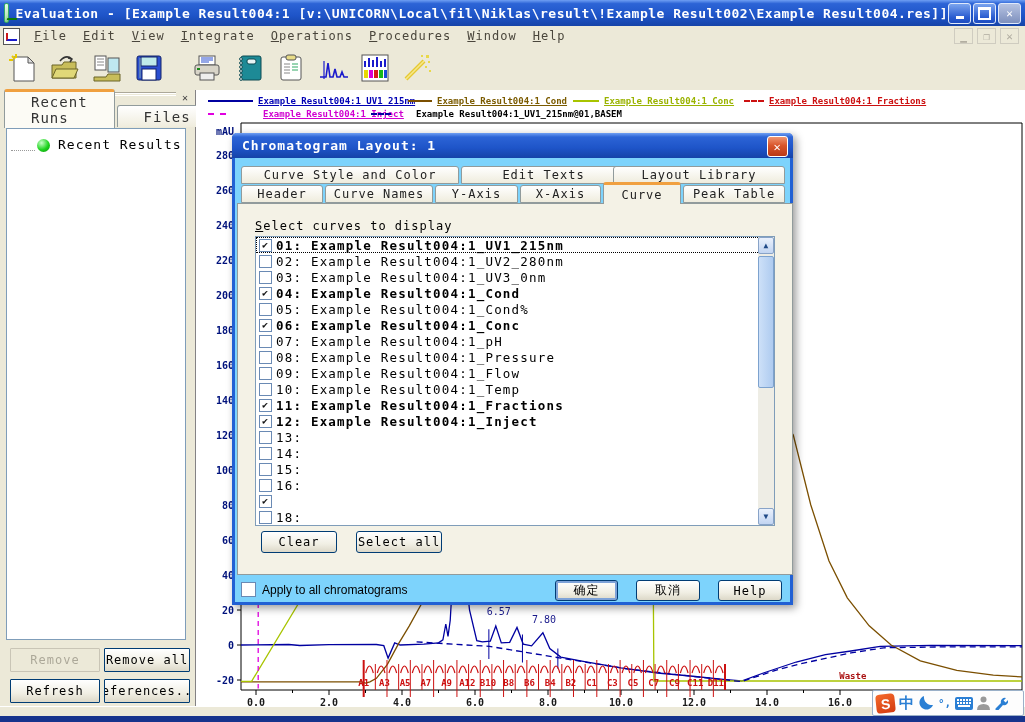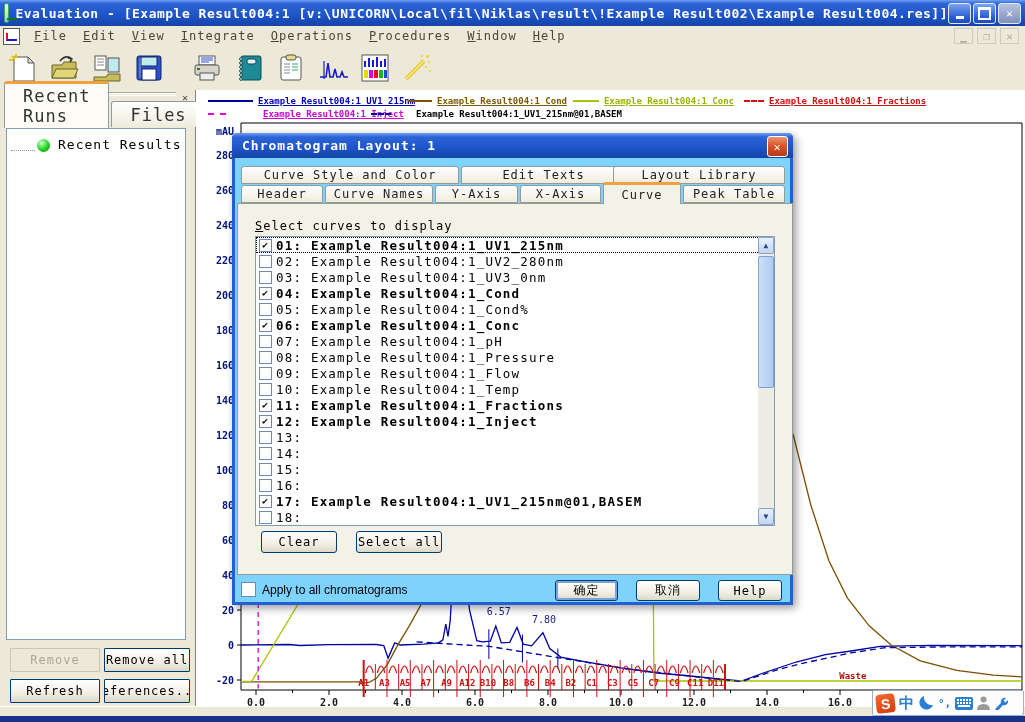--- a/index.html
+++ b/index.html
@@ -36,21 +36,21 @@
   .tbtn.gapL{margin-left:20px}
   
   .leftpanel{position:absolute;left:0;top:90px;width:196px;height:616px;background:#ece9d8;
     border-right:1px solid #848284;box-sizing:border-box}
   .lp-grip{position:absolute;left:4px;top:3px;width:172px;height:8px;
     border-top:3px double #fff;box-shadow:0 -1px 0 #aca899}
   .lp-close{position:absolute;right:4px;top:1px;width:12px;height:12px;font-size:10px;font-weight:bold;
     color:#444;display:flex;align-items:center;justify-content:center}
   .lp-tabs{position:absolute;left:4px;top:15px;height:22px;display:flex;align-items:flex-end}
   .lptab{border:1px solid #919b9c;border-bottom:none;border-radius:3px 3px 0 0;
-    background:linear-gradient(180deg,#fff,#efecdd);padding:3px 18px 2px;font-size:17px;letter-spacing:1px;
+    background:linear-gradient(180deg,#fff,#efecdd);padding:3px 26px 2px;font-size:14px;letter-spacing:1px;
     margin-right:2px;color:#333}
   .lptab.active{background:#fcfbf5;border-top:3px solid #f0a040;padding-top:2px;position:relative;top:1px}
   .lp-tree{position:absolute;left:6px;top:38px;width:180px;height:512px;background:#fff;
     border:1px solid #7f9db9;box-sizing:border-box}
   .treeitem{position:absolute;left:4px;top:8px;display:flex;align-items:flex-end;font-size:13px;letter-spacing:1px}
   .treedots{width:24px;height:1px;border-top:1px dotted #9a9a9a;margin-right:2px}
   .sphere{width:13px;height:13px;border-radius:50%;margin-right:8px;
     background:radial-gradient(circle at 35% 30%,#c8ffc8,#1ed41e 55%,#0a8a0a)}
   .lpbtn{position:absolute;height:22px;border:1px solid #003c74;border-radius:1px;font-size:12px;
     letter-spacing:1px;display:flex;align-items:center;justify-content:center;overflow:hidden;
@@ -546,21 +546,20 @@
         <div class="lrow">
           <span class="cb"></span>
           <span>15:</span>
         </div>
         <div class="lrow">
           <span class="cb"></span>
           <span>16:</span>
         </div>
         <div class="lrow bold">
           <span class="cb">✔</span>
-          <span>17: Example Result004:1_UV1_215nm@01,BASEM</span>
         </div>
         <div class="lrow">
           <span class="cb"></span>
           <span>18:</span>
         </div>
       </div>
     <div class="vscroll">
       <div class="sbtn" style="top:0">▲</div>
       <div class="sthumb"></div>
       <div class="sbtn" style="top:271px">▼</div>

